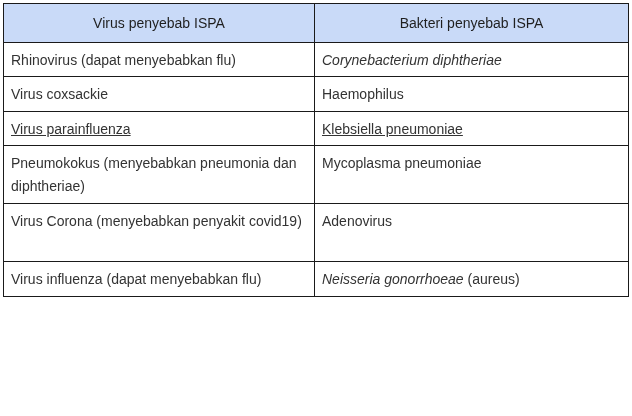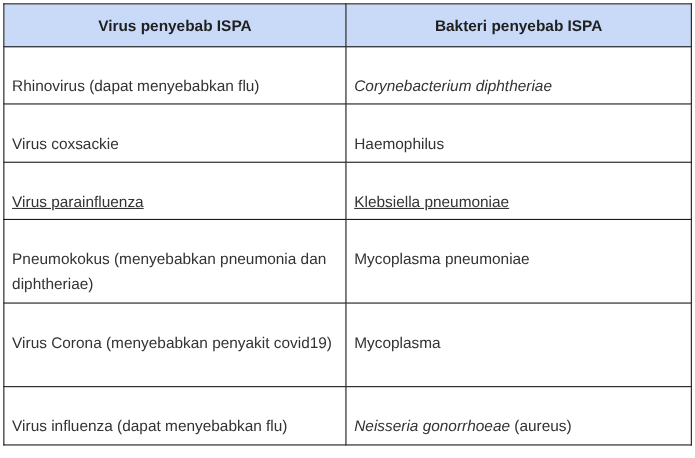--- a/index.html
+++ b/index.html
@@ -5,24 +5,24 @@
   html, body { margin: 0; padding: 0; background: #ffffff; }
   body { width: 632px; height: 416px; position: relative; overflow: hidden; }
   table {
     position: absolute; left: 3px; top: 3px;
     width: 626px; border-collapse: collapse;
     font-family: "Liberation Sans", sans-serif;
     font-size: 14px; color: #333333;
   }
   th, td { border: 1.5px solid #1a1a1a; vertical-align: top; }
   th {
-    background: #c9daf8; color: #1f1f1f; font-weight: bold;
+    background: #c9daf8; color: #1f1f1f; font-weight: normal;
     text-align: center; height: 36px; vertical-align: middle; font-size: 14px;
   }
-  td { padding: 24px 7px 0 7px; line-height: 23px; margin-top: 14px; }
+  td { padding: 6px 7px 0 7px; line-height: 23px; margin-top: 14px; }
   td.c1 { width: 296px; }
   tr.r1 td { height: 27px; }
   tr.r2 td { height: 52px; }
   tr.r3 td { height: 28px; }
   tr.r4 td { height: 28px; }
   tr.r5 td { height: 27px; text-decoration: underline; }
   tr.r6 td { height: 51px; }
   tr.r7 td { height: 51px; }
   tr.r8 td { height: 28px; }
   .it { font-style: italic; }
@@ -49,20 +49,20 @@
     <tr class="r5">
       <td class="c1">Virus parainfluenza</td>
       <td><span class="it"></span><span>Klebsiella pneumoniae</span></td>
     </tr>
     <tr class="r6">
       <td class="c1">Pneumokokus (menyebabkan pneumonia dan diphtheriae)</td>
       <td><span class="it"></span><span>Mycoplasma pneumoniae</span></td>
     </tr>
     <tr class="r7">
       <td class="c1">Virus Corona (menyebabkan penyakit covid19)</td>
-      <td><span class="it"></span><span>Mycoplasma</span></td>
+      <td><span class="it"></span><span>Adenovirus</span></td>
     </tr>
     <tr class="r8">
       <td class="c1">Virus influenza (dapat menyebabkan flu)</td>
       <td><span class="it">Neisseria gonorrhoeae</span><span> (aureus)</span></td>
     </tr>
   </tbody>
 </table>
 
 </body></html>

